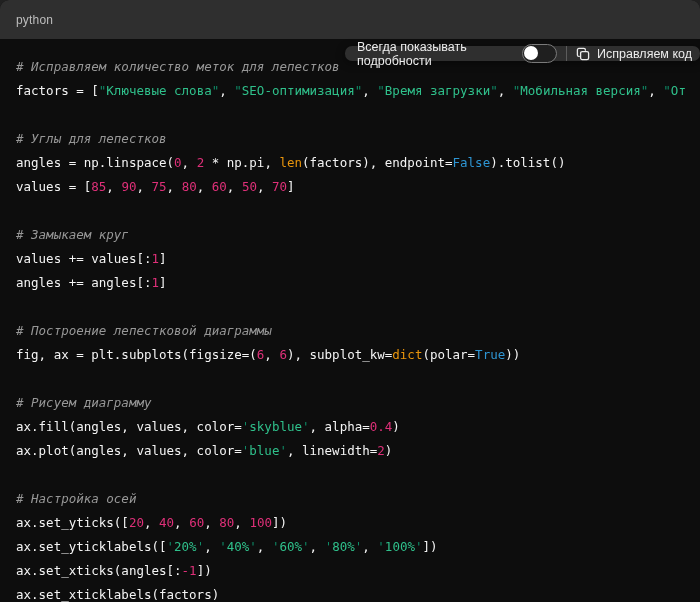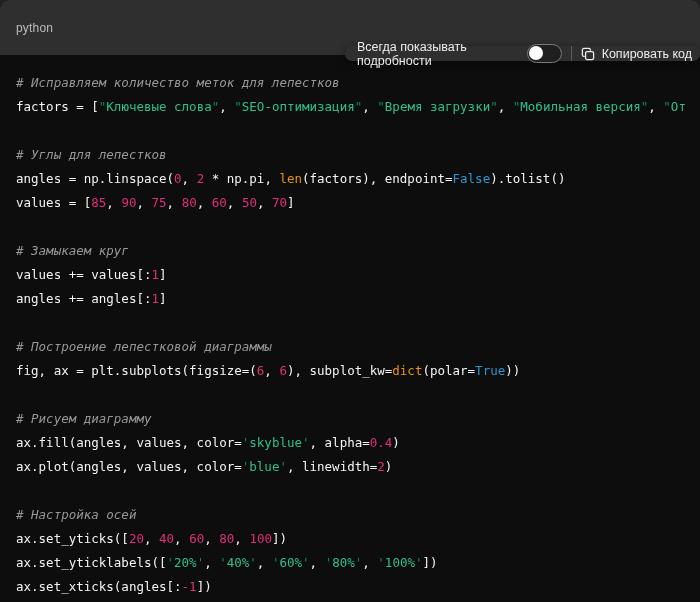--- a/index.html
+++ b/index.html
@@ -13,21 +13,21 @@
   .code-block{
     position:absolute;inset:0;
     background:var(--code-bg);
     border-radius:9px 9px 0 0;
     overflow:hidden;
   }
   .code-header{
     height:31px;
     background:var(--header-bg);
     display:flex;align-items:center;
-    padding:12px 16px;
+    padding:4px 16px;
     font-size:12px;
     color:var(--header-text);
     letter-spacing:.2px;
   }
   .code-body{
     padding:16px;
     font-family:"DejaVu Sans Mono",monospace;
     font-size:12.5px;
     line-height:24px;
     white-space:pre;
@@ -104,15 +104,15 @@
   <span>Всегда показывать подробности</span>
   <button class="toggle" aria-checked="false">
     <span class="knob"></span>
   </button>
   <span class="divider"></span>
   <button class="copy-btn">
     <svg width="14" height="14" viewBox="0 0 14 14" fill="none" stroke="#ececec" stroke-width="1.3" stroke-linecap="round" stroke-linejoin="round">
       <rect x="4.6" y="4.6" width="8" height="8" rx="1.6"></rect>
       <path d="M9.4 3.2V2.9A1.5 1.5 0 0 0 7.9 1.4H2.9A1.5 1.5 0 0 0 1.4 2.9v5a1.5 1.5 0 0 0 1.5 1.5h.3"></path>
     </svg>
-    <span>Копировать код</span>
+    <span>Исправляем код</span>
   </button>
 </div>
 
 </body></html>

